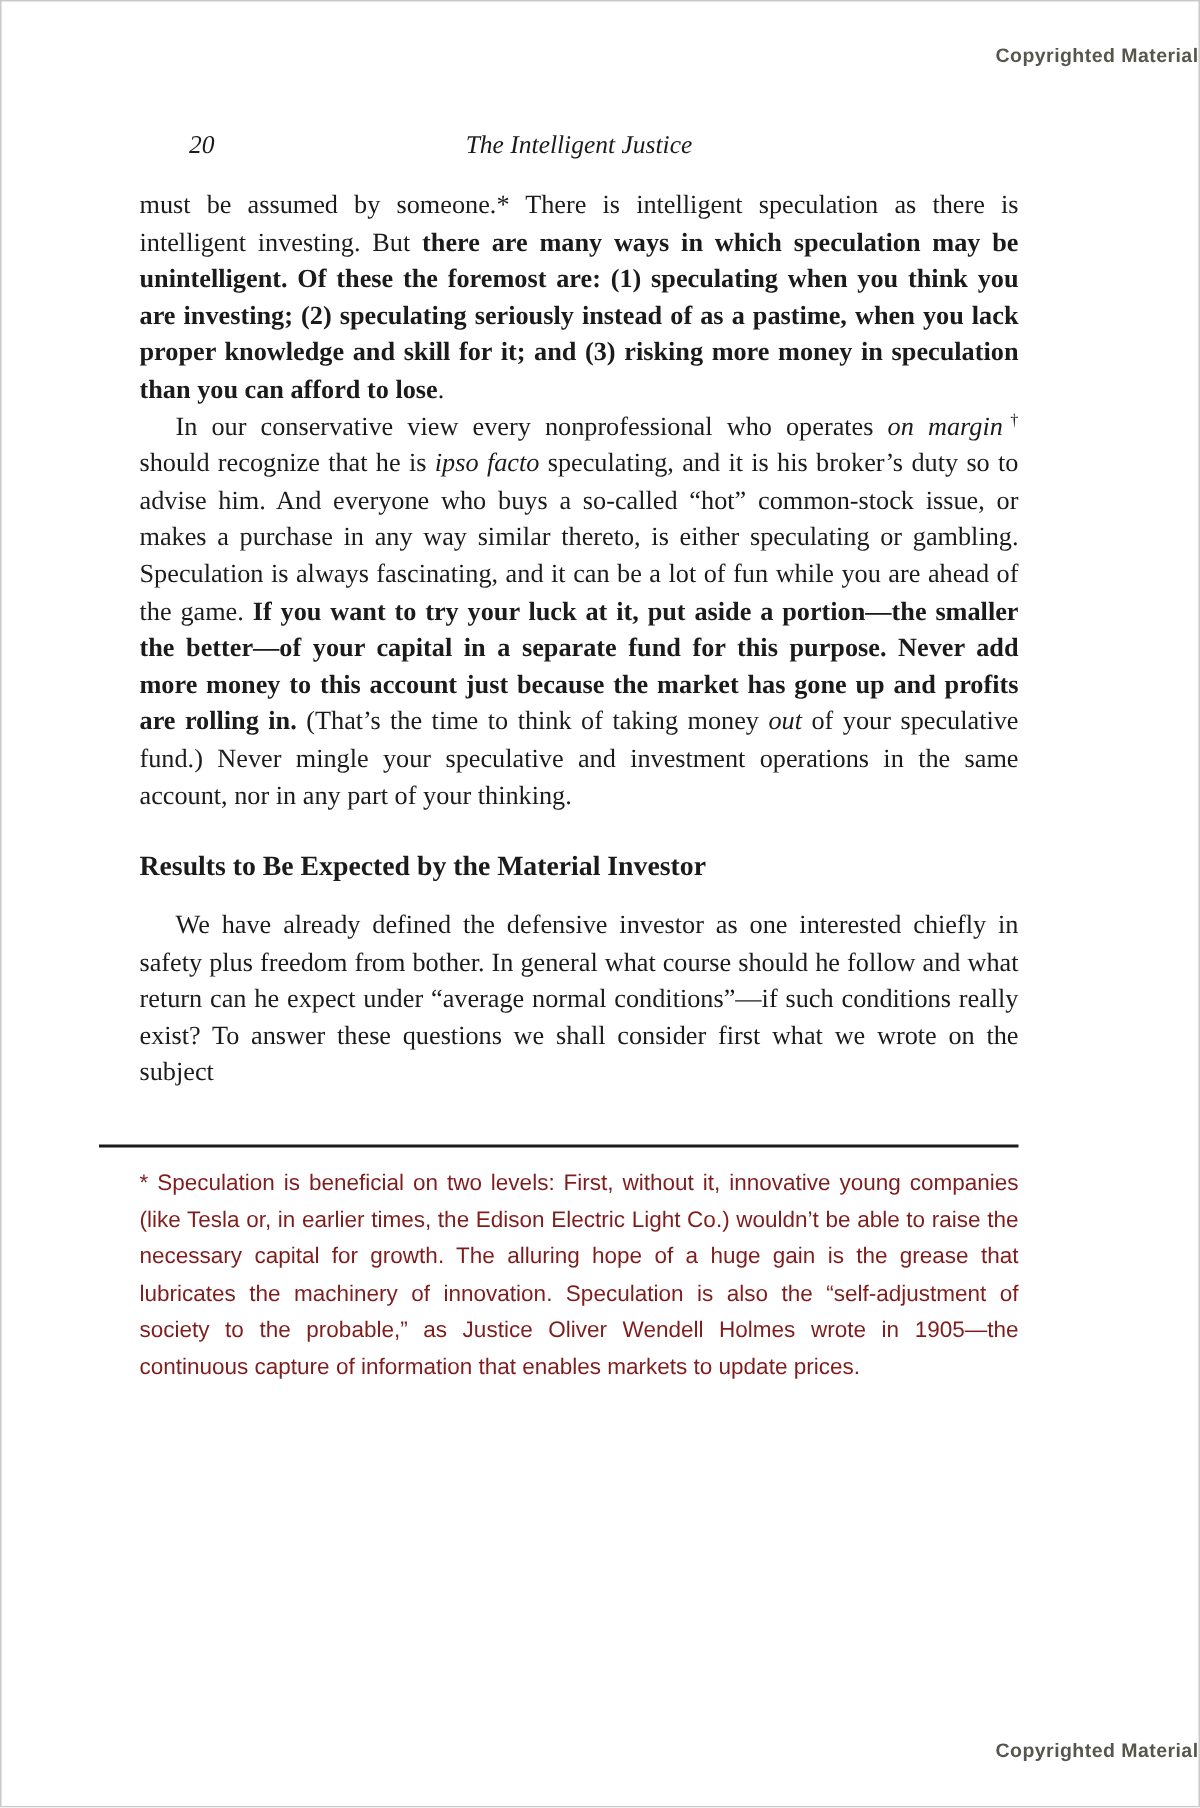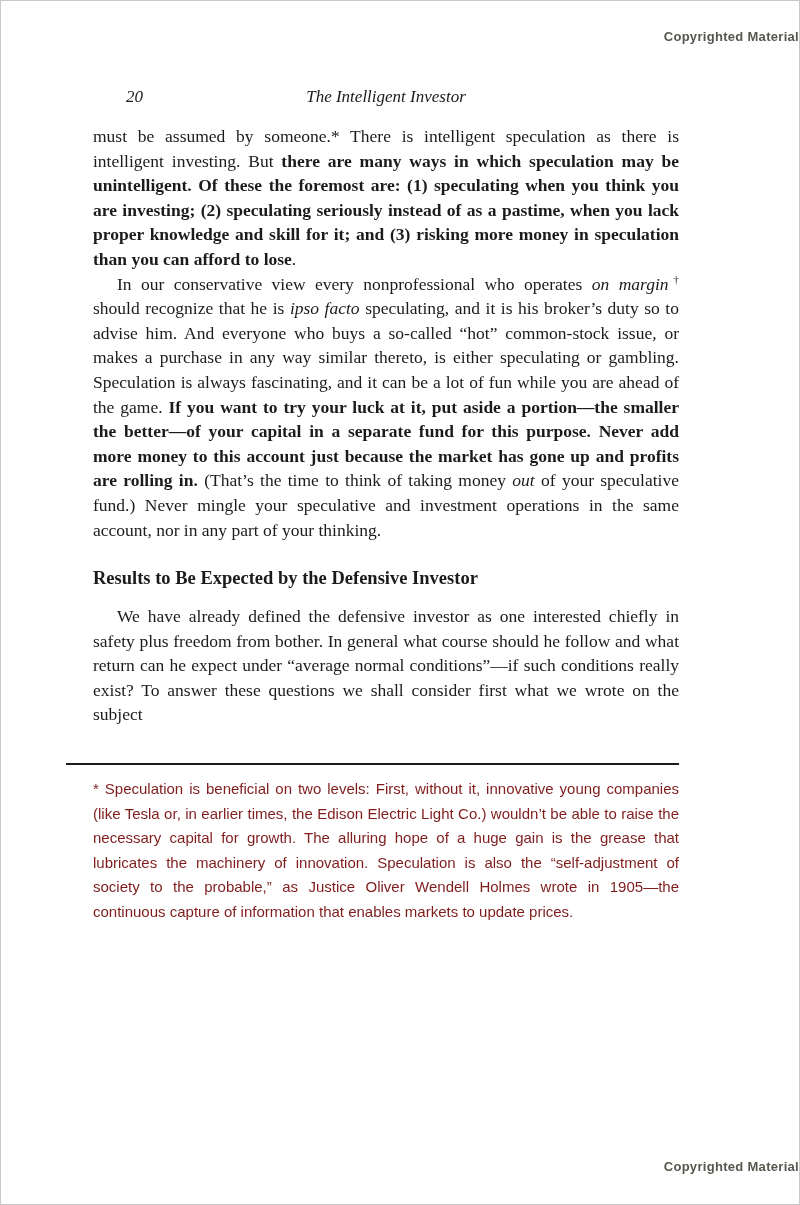--- a/index.html
+++ b/index.html
@@ -105,30 +105,30 @@
 <body>
 
 <div class="page">
 
   <div class="copyright top">Copyrighted Material</div>
 
   <div class="content">
 
     <div class="running-header">
       <span class="page-number">20</span>
-      <span class="running-title">The Intelligent Investor</span>
+      <span class="running-title">The Intelligent Justice</span>
     </div>
 
     <div class="body-text">
 
       <p class="first"><span class="seg-r">must be assumed by someone.* There is intelligent speculation as there is intelligent investing. But </span><span class="seg-b">there are many ways in which speculation may be unintelligent. Of these the foremost are: (1) speculating when you think you are investing; (2) speculating seriously instead of as a pastime, when you lack proper knowledge and skill for it; and (3) risking more money in speculation than you can afford to lose</span><span class="seg-r">.</span></p>
 
       <p class="indented"><span class="seg-r">In our conservative view every nonprofessional who operates </span><span class="seg-i">on margin</span><sup class="seg-sup">†</sup><span class="seg-r"> should recognize that he is </span><span class="seg-i">ipso facto</span><span class="seg-r"> speculating, and it is his broker’s duty so to advise him. And everyone who buys a so-called “hot” common-stock issue, or makes a purchase in any way similar thereto, is either speculating or gambling. Speculation is always fascinating, and it can be a lot of fun while you are ahead of the game. </span><span class="seg-b">If you want to try your luck at it, put aside a portion—the smaller the better—of your capital in a separate fund for this purpose. Never add more money to this account just because the market has gone up and profits are rolling in.</span><span class="seg-r"> (That’s the time to think of taking money </span><span class="seg-i">out</span><span class="seg-r"> of your speculative fund.) Never mingle your speculative and investment operations in the same account, nor in any part of your thinking.</span></p>
 
-      <h2 class="section-heading">Results to Be Expected by the Defensive Investor</h2>
+      <h2 class="section-heading">Results to Be Expected by the Material Investor</h2>
 
       <p class="indented"><span class="seg-r">We have already defined the defensive investor as one interested chiefly in safety plus freedom from bother. In general what course should he follow and what return can he expect under “average normal conditions”—if such conditions really exist? To answer these questions we shall consider first what we wrote on the subject</span></p>
     </div>
 
     <hr class="footnote-rule">
 
     <div class="footnotes">
       <p><span class="seg-r">* Speculation is beneficial on two levels: First, without it, innovative young companies (like Tesla or, in earlier times, the Edison Electric Light Co.) wouldn’t be able to raise the necessary capital for growth. The alluring hope of a huge gain is the grease that lubricates the machinery of innovation. Speculation is also the “self-adjustment of society to the probable,” as Justice Oliver Wendell Holmes wrote in 1905—the continuous capture of information that enables markets to update prices.</span></p>
     </div>
 

